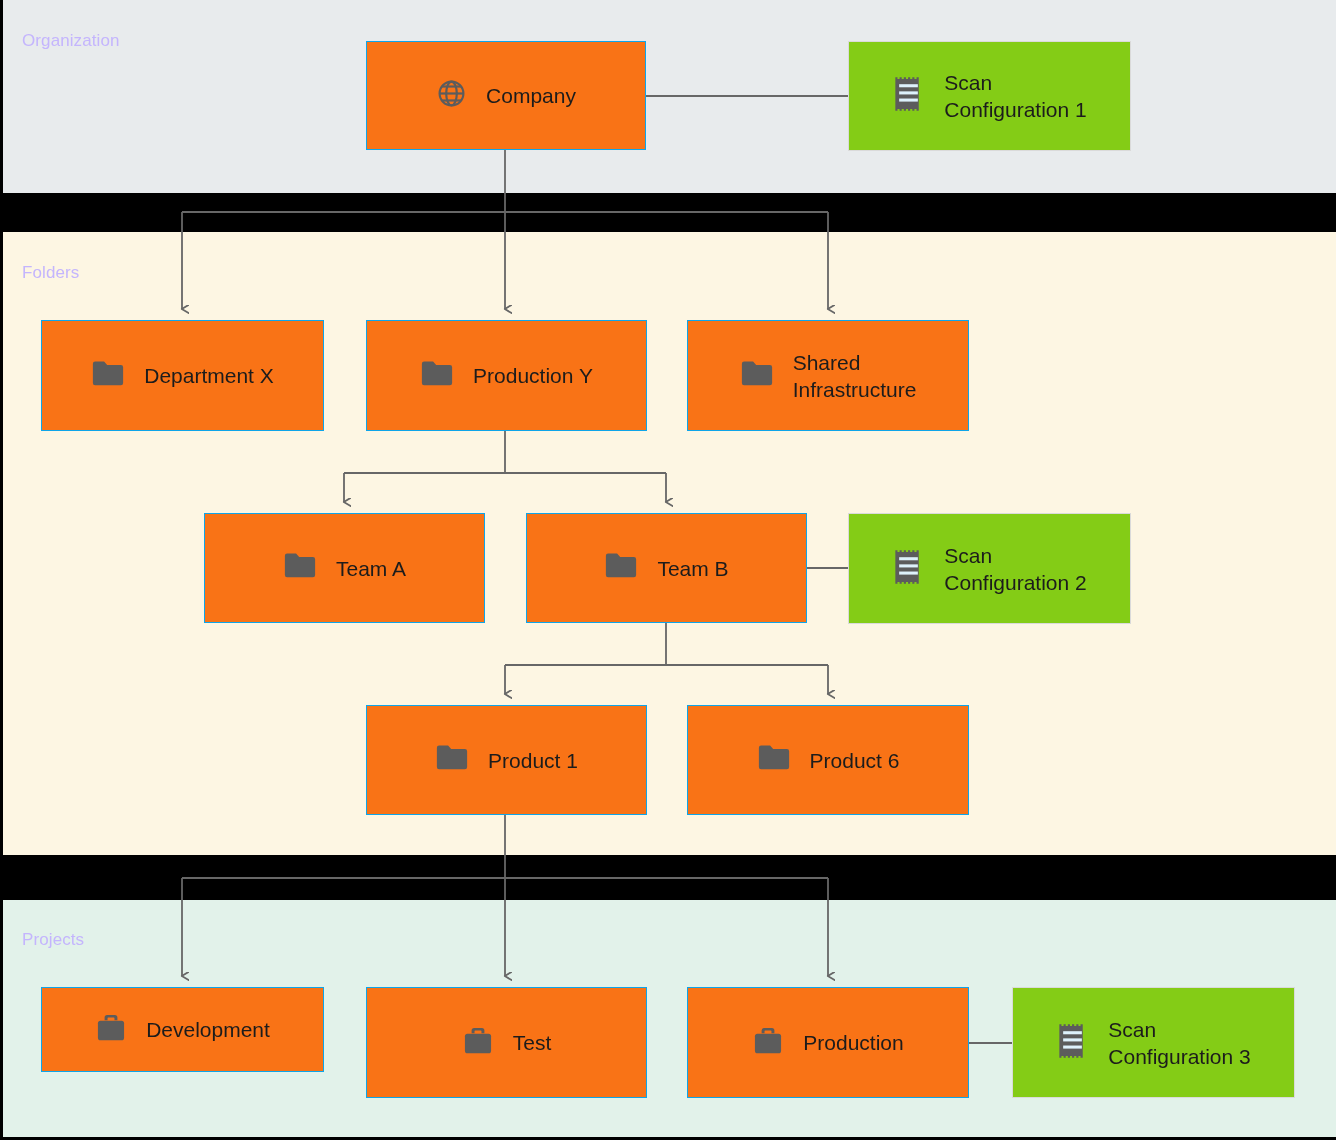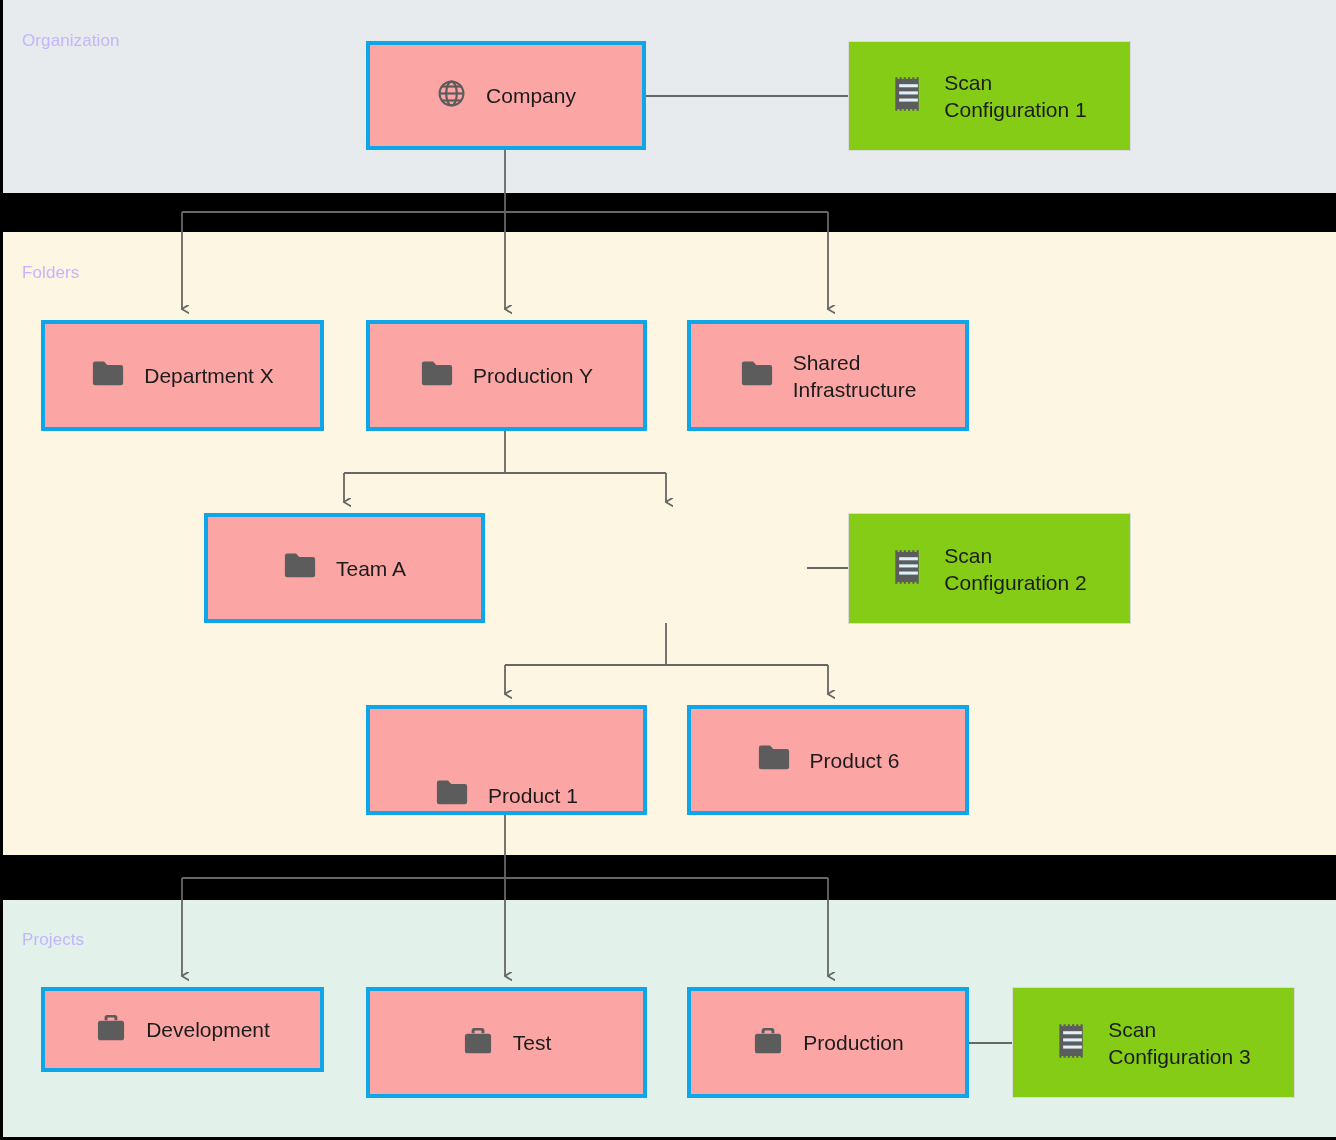--- a/index.html
+++ b/index.html
@@ -42,22 +42,22 @@
     left: 0; top: 0;
     width: 1336px;
     height: 1140px;
     pointer-events: none;
   }
 
   
   .node {
     position: absolute;
     box-sizing: border-box;
-    background: #fca5a5;
-    border: 4px solid #0ea5e9;
+    background: #f97316;
+    border: 1px solid #0ea5e9;
     display: flex;
     align-items: center;
     padding-left: 0;
   }
   .node.scan {
     background: #84cc16;
     border: 1px solid #dadada;
   }
   .node-inner {
     display: flex;
@@ -196,37 +196,47 @@
     <div class="node-inner">
       <span class="icon">
         <svg width="34" height="28" viewBox="0 0 24 20" fill="#5c5c5c">
           <path d="M1.2 2.6 a1.6 1.6 0 0 1 1.6-1.6 h6.4 l2.2 2.6 h9.8 a1.6 1.6 0 0 1 1.6 1.6 v11.2 a1.6 1.6 0 0 1 -1.6 1.6 h-18.4 a1.6 1.6 0 0 1 -1.6 -1.6 z"></path>
         </svg>
       </span>
       <span class="node-label">Team A</span>
     </div>
   </div>
 
+  <div class="node" style="left:526px; top:513px; width:281px; height:110px;">
+    <div class="node-inner">
+      <span class="icon">
+        <svg width="34" height="28" viewBox="0 0 24 20" fill="#5c5c5c">
+          <path d="M1.2 2.6 a1.6 1.6 0 0 1 1.6-1.6 h6.4 l2.2 2.6 h9.8 a1.6 1.6 0 0 1 1.6 1.6 v11.2 a1.6 1.6 0 0 1 -1.6 1.6 h-18.4 a1.6 1.6 0 0 1 -1.6 -1.6 z"></path>
+        </svg>
+      </span>
+      <span class="node-label">Team B</span>
+    </div>
+  </div>
 
   <div class="node scan" style="left:848px; top:513px; width:283px; height:111px;">
     <div class="node-inner">
       <span class="icon">
         <svg width="33" height="38" viewBox="0 0 22 26" fill="#5c5c5c">
           <path d="M2 1.6 h1.45 v1.2 h1.45 v-1.2 h1.45 v1.2 h1.45 v-1.2 h1.45 v1.2 h1.45 v-1.2 h1.45 v1.2 h1.45 v-1.2 h1.45 v1.2 h1.45 v-1.2 h1.5 v22.8 h-1.5 v-1.2 h-1.45 v1.2 h-1.45 v-1.2 h-1.45 v1.2 h-1.45 v-1.2 h-1.45 v1.2 h-1.45 v-1.2 h-1.45 v1.2 h-1.45 v-1.2 h-1.45 v1.2 h-1.45 z"></path>
           <rect x="4.6" y="6.3" width="12.8" height="2.1" fill="#ddf1fb"></rect>
           <rect x="4.6" y="11.2" width="12.8" height="2.1" fill="#ddf1fb"></rect>
           <rect x="4.6" y="16.1" width="12.8" height="2.1" fill="#ddf1fb"></rect>
         </svg>
       </span>
       <span class="node-label">Scan
 Configuration 2</span>
     </div>
   </div>
 
-  <div class="node" style="left:366px; top:705px; width:281px; height:110px;align-items:flex-end;">
+  <div class="node" style="left:366px; top:705px; width:281px; height:110px;">
     <div class="node-inner">
       <span class="icon">
         <svg width="34" height="28" viewBox="0 0 24 20" fill="#5c5c5c">
           <path d="M1.2 2.6 a1.6 1.6 0 0 1 1.6-1.6 h6.4 l2.2 2.6 h9.8 a1.6 1.6 0 0 1 1.6 1.6 v11.2 a1.6 1.6 0 0 1 -1.6 1.6 h-18.4 a1.6 1.6 0 0 1 -1.6 -1.6 z"></path>
         </svg>
       </span>
       <span class="node-label">Product 1</span>
     </div>
   </div>
 

